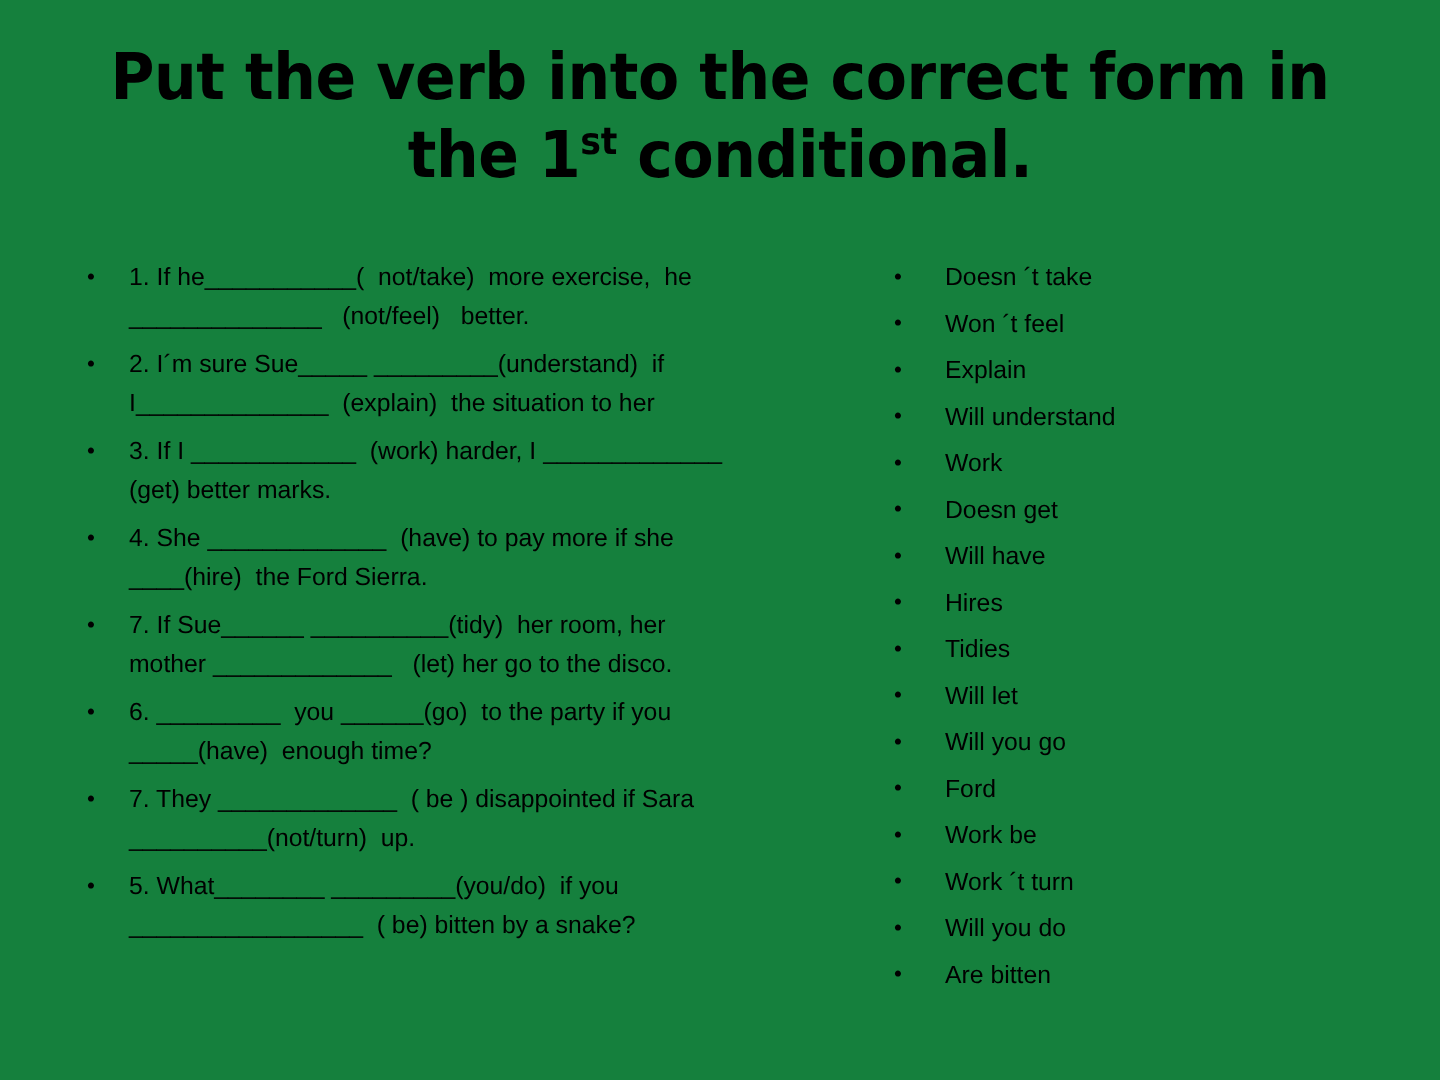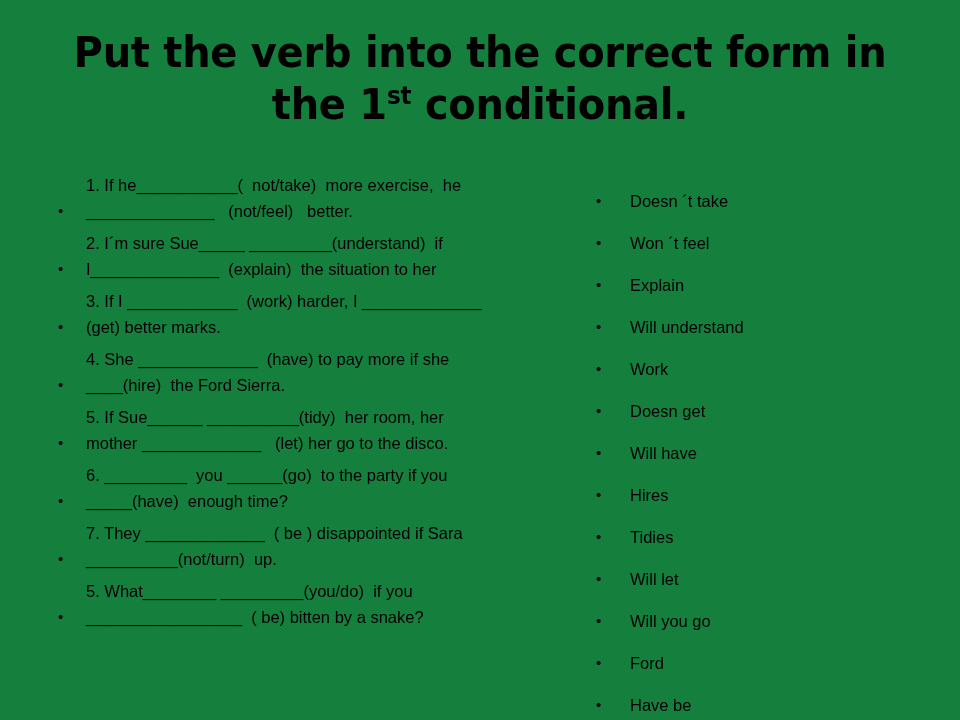--- a/index.html
+++ b/index.html
@@ -79,29 +79,27 @@
     flex: 1 1 auto;
     font-size: 16.5px;
     line-height: 26px;
     color: #000000;
     white-space: pre-wrap;
     word-break: normal;
   }
 
   .col-left .bul {
     margin-bottom: 6px;
-    align-items: flex-end;
   }
   .col-left .bullet {
     width: 28px;
   }
 
   .col-right .bul {
     margin-bottom: 5px;
-    margin-top: 16px;
   }
   .col-right .bullet {
     width: 34px;
     line-height: 26px;
   }
   .col-right .bul-text {
     font-size: 16.5px;
     line-height: 26px;
   }
 
@@ -133,21 +131,21 @@
         <span class="bul-text">3. If I ____________  (work) harder, I _____________
 (get) better marks.</span>
       </div>
     <div class="bul">
         <span class="bullet"></span>
         <span class="bul-text">4. She _____________  (have) to pay more if she
 ____(hire)  the Ford Sierra.</span>
       </div>
     <div class="bul">
         <span class="bullet"></span>
-        <span class="bul-text">5. If Sue______ __________(tidy)  her room, her
+        <span class="bul-text">7. If Sue______ __________(tidy)  her room, her
 mother _____________   (let) her go to the disco.</span>
       </div>
     <div class="bul">
         <span class="bullet"></span>
         <span class="bul-text">6. _________  you ______(go)  to the party if you
 _____(have)  enough time?</span>
       </div>
     <div class="bul">
         <span class="bullet"></span>
         <span class="bul-text">7. They _____________  ( be ) disappointed if Sara
@@ -204,21 +202,21 @@
     <div class="bul">
         <span class="bullet"></span>
         <span class="bul-text">Will you go</span>
       </div>
     <div class="bul">
         <span class="bullet"></span>
         <span class="bul-text">Ford</span>
       </div>
     <div class="bul">
         <span class="bullet"></span>
-        <span class="bul-text">Have be</span>
+        <span class="bul-text">Work be</span>
       </div>
     <div class="bul">
         <span class="bullet"></span>
         <span class="bul-text">Work ´t turn</span>
       </div>
     <div class="bul">
         <span class="bullet"></span>
         <span class="bul-text">Will you do</span>
       </div>
     <div class="bul">

